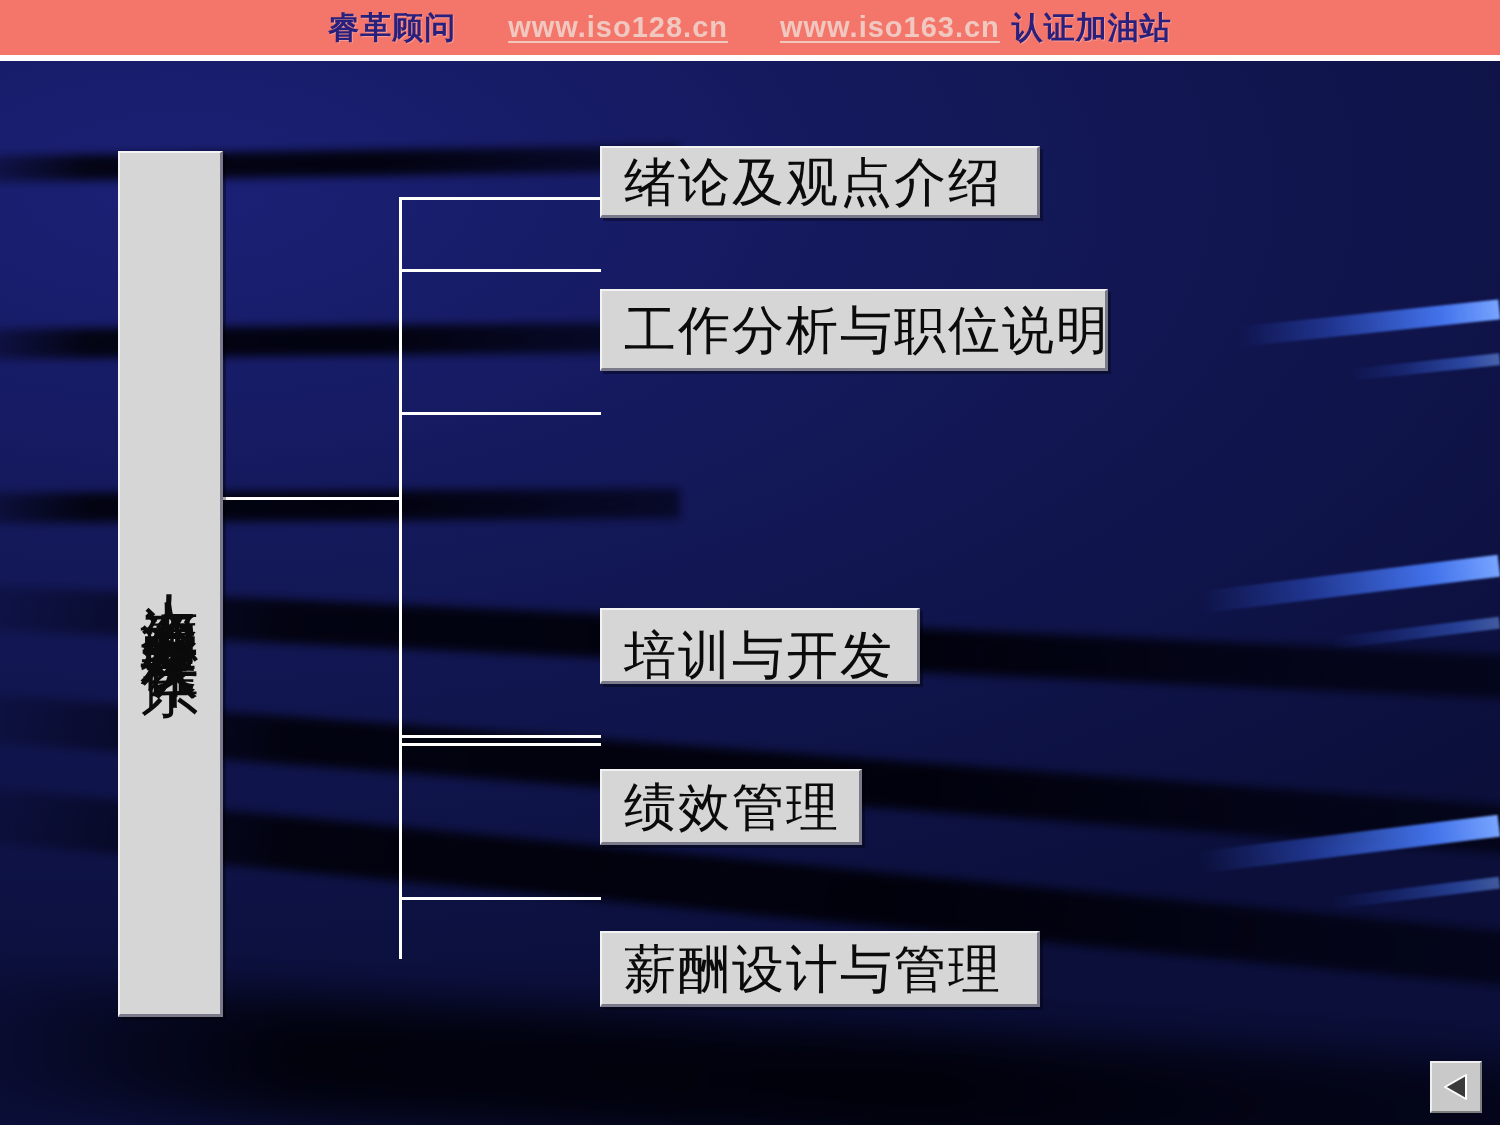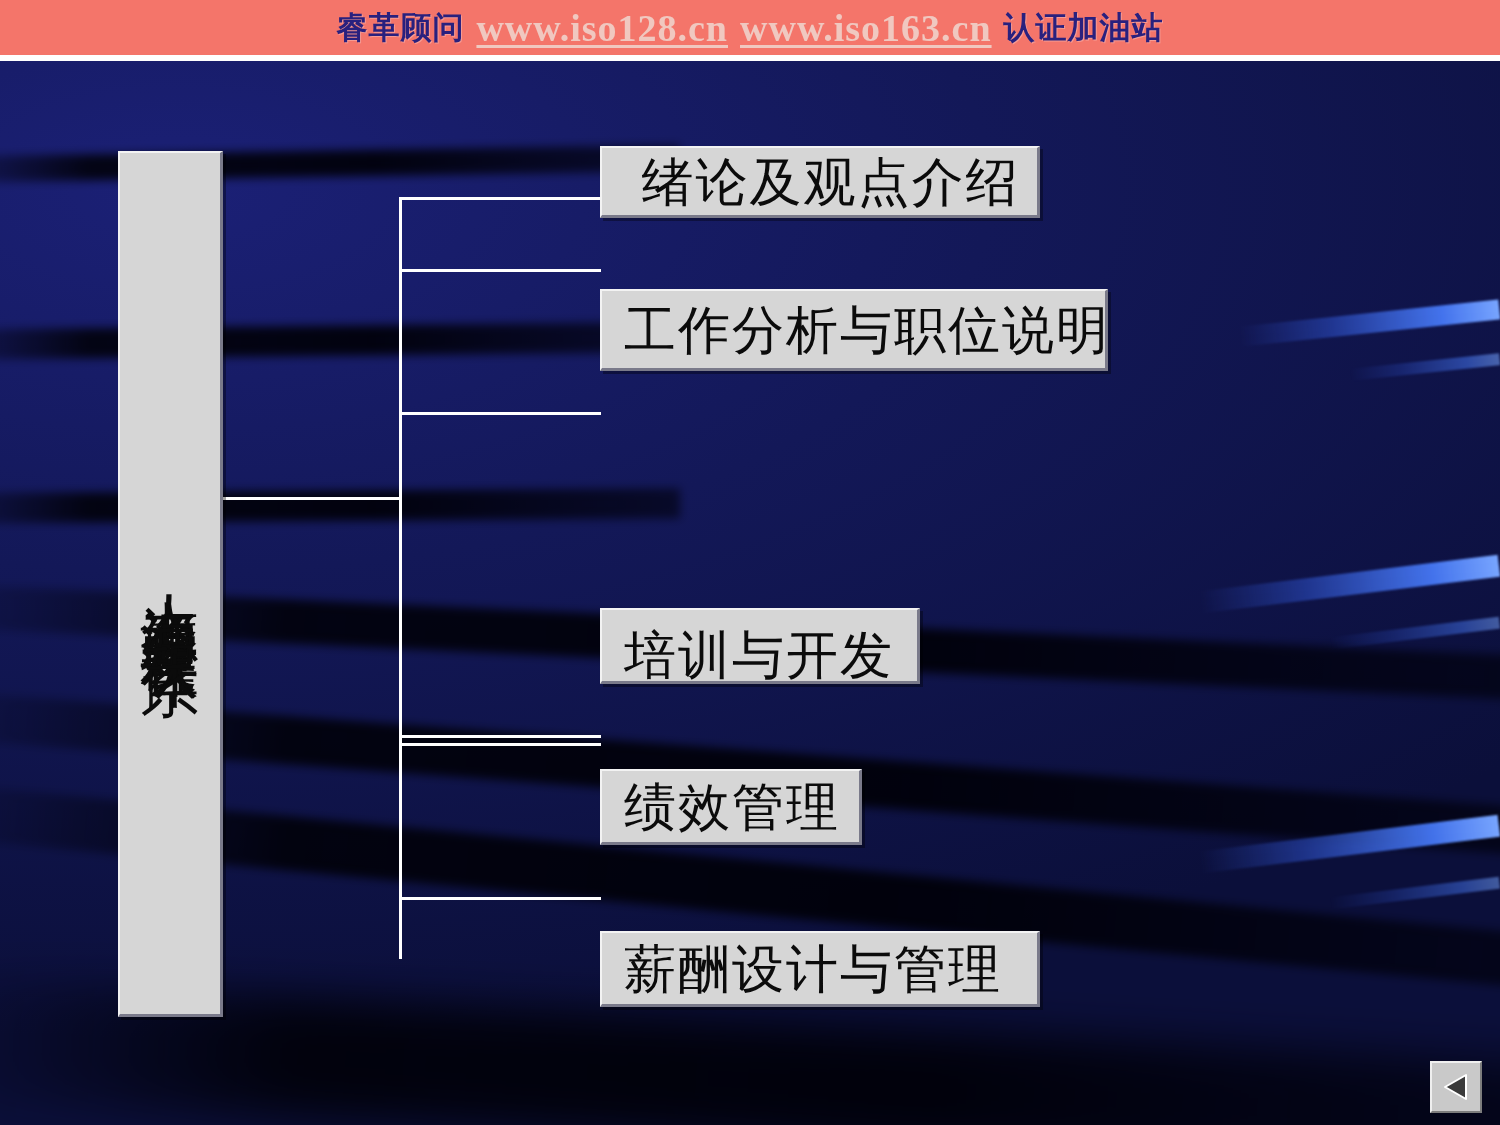--- a/index.html
+++ b/index.html
@@ -29,27 +29,28 @@
   }
   #ad-banner .cn {
     font-family:"DejaVu Sans", sans-serif;
     font-weight:bold;
     font-size:31px;
     color:#29207e;
     letter-spacing:1px;
     text-shadow:1px 1px 0 rgba(255,255,255,.28);
   }
   #ad-banner .url {
-    font-family:Liberation Serif, serif;
+    font-family:Liberation Sans, sans-serif;
     font-weight:bold;
-    font-size:38px;
+    font-size:29px;
     color:#f0c8c0;
     text-decoration:underline;
     text-underline-offset:4px;
     letter-spacing:1px;
+    margin-left:40px;
   }
   #ad-banner .qq {
     font-family:"DejaVu Serif", serif;
     font-weight:bold;
     font-size:30px;
     color:#f7ded8;
     letter-spacing:1px;
   }
   #banner-rule {
     position:absolute; left:0; top:55px;
@@ -128,21 +129,21 @@
   #title-plate span {
     writing-mode:vertical-rl;
     font-size:58px;
     letter-spacing:6px;
   }
 
   
   .topic-plate { padding-left:22px; }
   .topic-plate span { font-size:52px; letter-spacing:2px; }
 
-  #topic-0 { left:600px; top:85px;  width:440px;  height:72px;justify-content:center; }
+  #topic-0 { left:600px; top:85px;  width:440px;  height:72px; }
   #topic-1 { left:600px; top:228px; width:508px;  height:82px; }
   #topic-2 { left:600px; top:388px; width:440px;  height:74px; }
   #topic-3 { left:600px; top:547px; width:320px;  height:76px;align-items:flex-end; }
   #topic-4 { left:600px; top:708px; width:262px;  height:76px; }
   #topic-5 { left:600px; top:870px; width:440px;  height:76px; }
 
   
   #connectors { position:absolute; inset:0; z-index:15; pointer-events:none; }
   .conn { position:absolute; background:#ffffff; }
   #trunk        { left:399px; top:136px; width:3px;   height:762px; }

